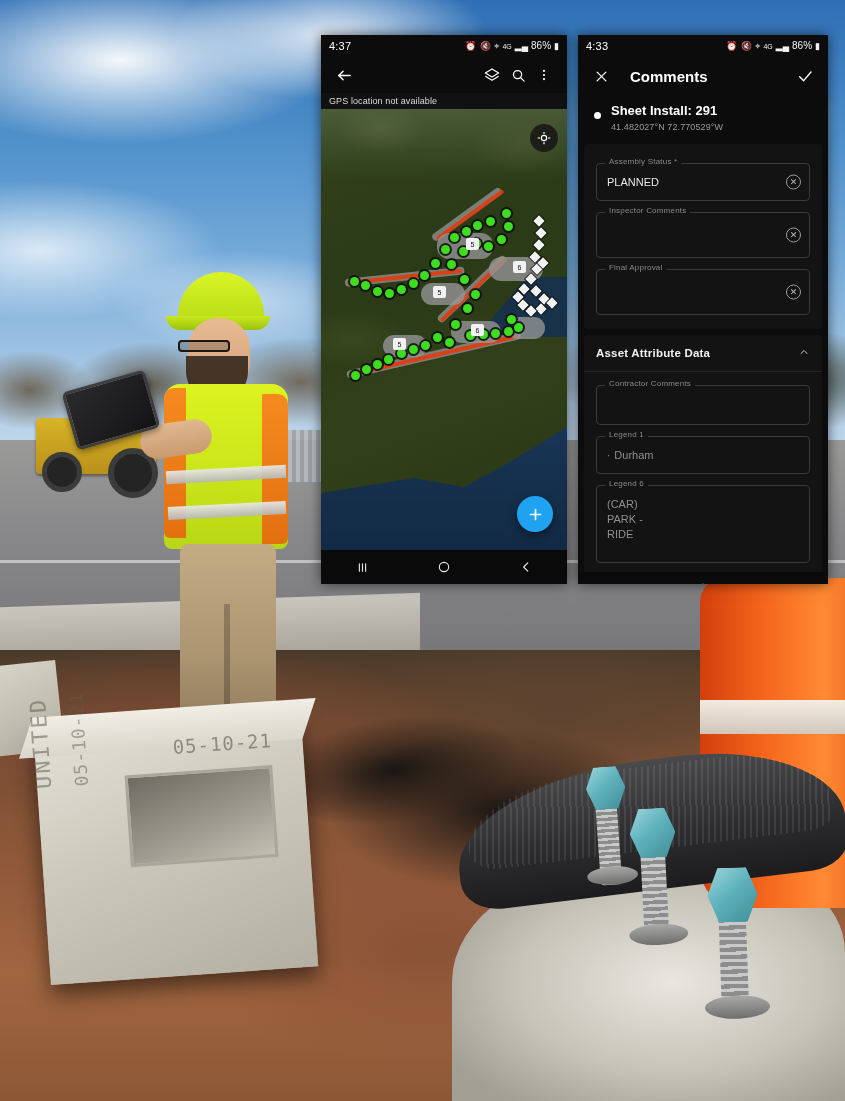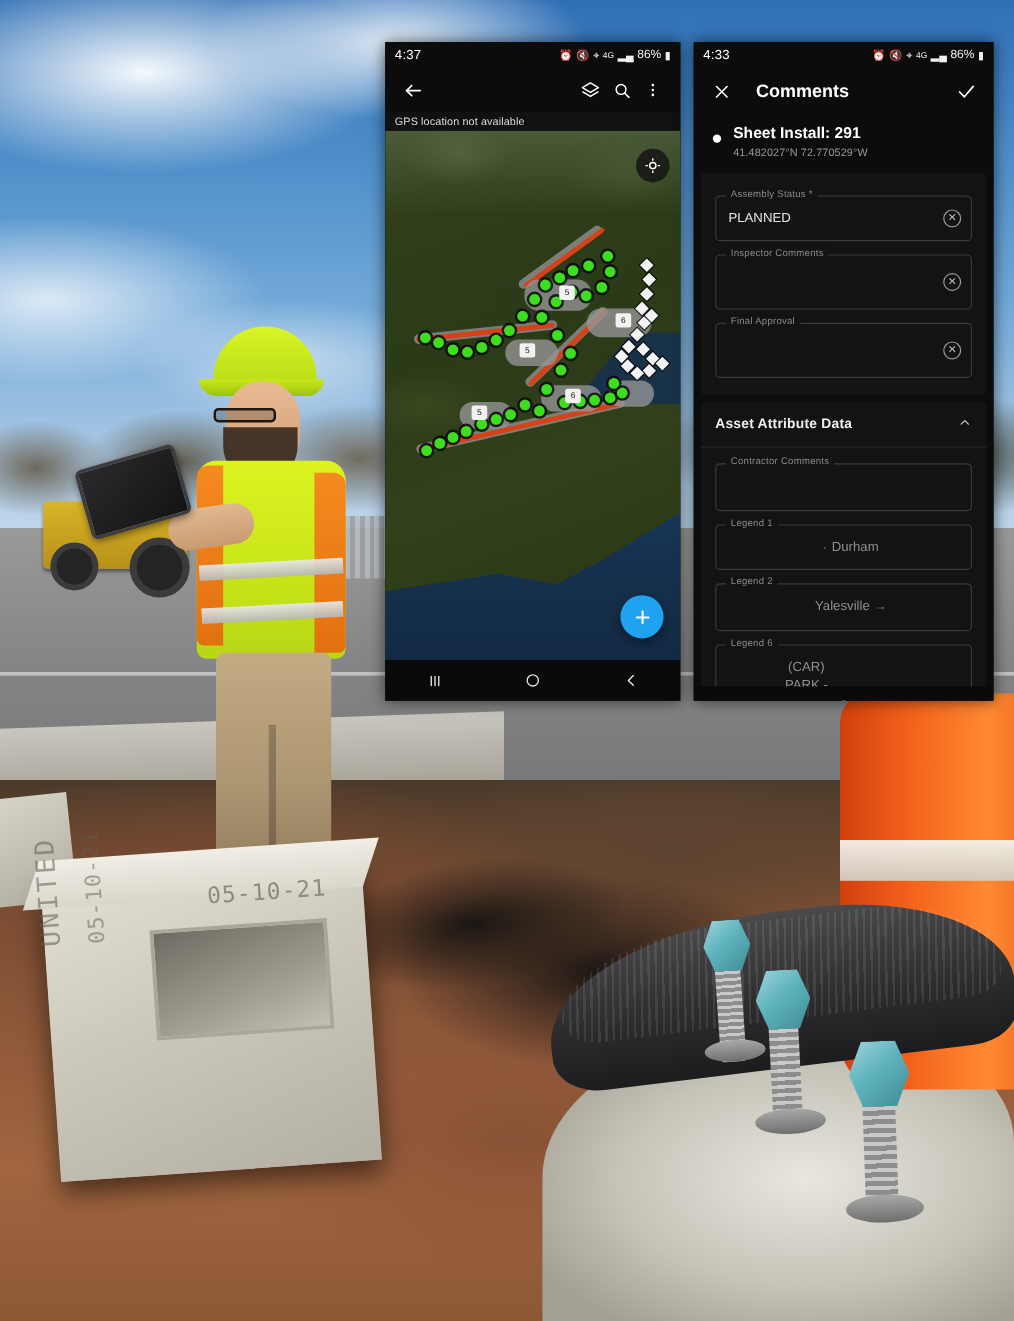--- a/index.html
+++ b/index.html
@@ -349,32 +349,32 @@
     display: flex; align-items: center; height: 38px; padding: 0 10px; background: #0c0c0c;
   }
   .collect-title { font-size: 15px; font-weight: bold; margin-left: 16px; flex: 1; }
 
   .feature-row { display: flex; align-items: flex-start; padding: 8px 12px 10px 12px; }
   .feature-dot { width: 7px; height: 7px; border-radius: 50%; background: #fff; margin: 9px 10px 0 4px; flex: none; }
   .feature-name { font-size: 13px; font-weight: bold; color: #fff; line-height: 1.25; }
   .feature-coords { font-size: 9px; color: #9a9a9a; margin-top: 3px; letter-spacing: .1px; }
 
   .card { background: #131313; margin: 2px 6px 6px 6px; border-radius: 3px; padding: 8px 8px 10px 8px; }
-  .card.section { padding: 0; text-align: center; }
+  .card.section { padding: 0; }
 
   .field {
     position: relative; border: 1px solid #3a3a3a; border-radius: 4px;
     margin: 11px 4px 4px 4px; padding: 11px 34px 10px 10px; min-height: 34px;
   }
   .field .legend {
     position: absolute; top: -7px; left: 8px; background: #131313; padding: 0 4px;
     font-size: 8px; color: #8a8a8a; letter-spacing: .2px; white-space: nowrap;
   }
   .field .value { font-size: 11px; color: #e6e6e6; line-height: 1.35; min-height: 13px; }
-  .field .value.dim { color: #8f8f8f; margin-left: 36px; }
+  .field .value.dim { color: #8f8f8f; }
   .field .clear {
     position: absolute; right: 8px; top: 50%; transform: translateY(-50%);
     width: 15px; height: 15px; border-radius: 50%; border: 1px solid #9a9a9a;
     display: flex; align-items: center; justify-content: center;
     font-size: 9px; color: #bdbdbd; line-height: 1;
   }
   .field.tall { min-height: 46px; }
   .field.tall2 { min-height: 40px; }
   .field.legend3 { min-height: 78px; }
 
@@ -702,26 +702,20 @@
             <div class="value"></div>
           </div>
 
           <div class="field">
             <div class="legend">Legend 1</div>
             <div class="value dim">
               <span class="bullet-inline">·</span><span>Durham</span>
             </div>
           </div>
 
-          <div class="field tall2">
-            <div class="legend">Legend 2</div>
-            <div class="value dim">
-              <span>Yalesville</span><span class="arrow-inline">→</span>
-            </div>
-          </div>
 
           <div class="field legend3">
             <div class="legend">Legend 6</div>
             <div class="value dim" style="white-space:pre-line; width:58px;">(CAR) PARK - RIDE</div>
           </div>
 
         </div>
       </div>
     </div>
 

